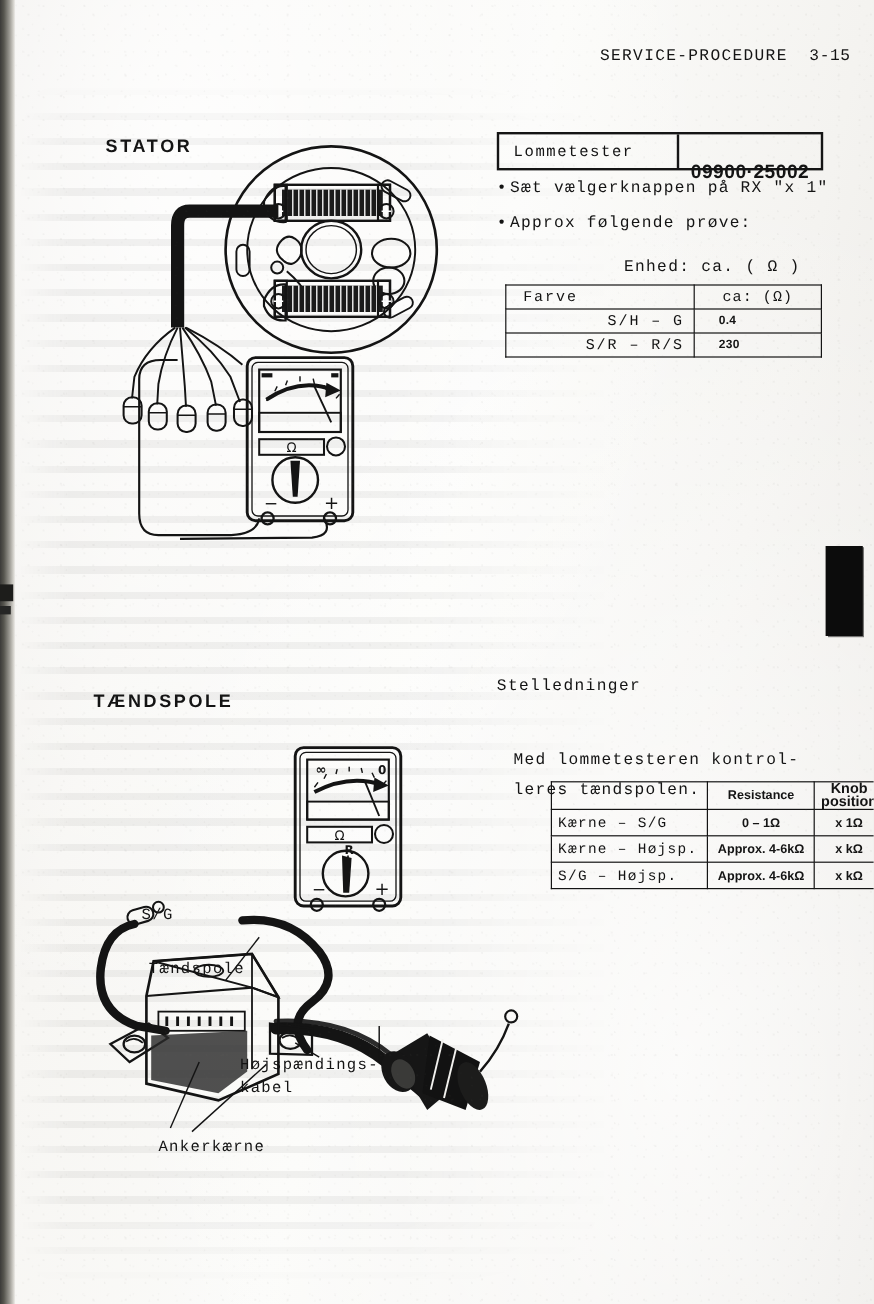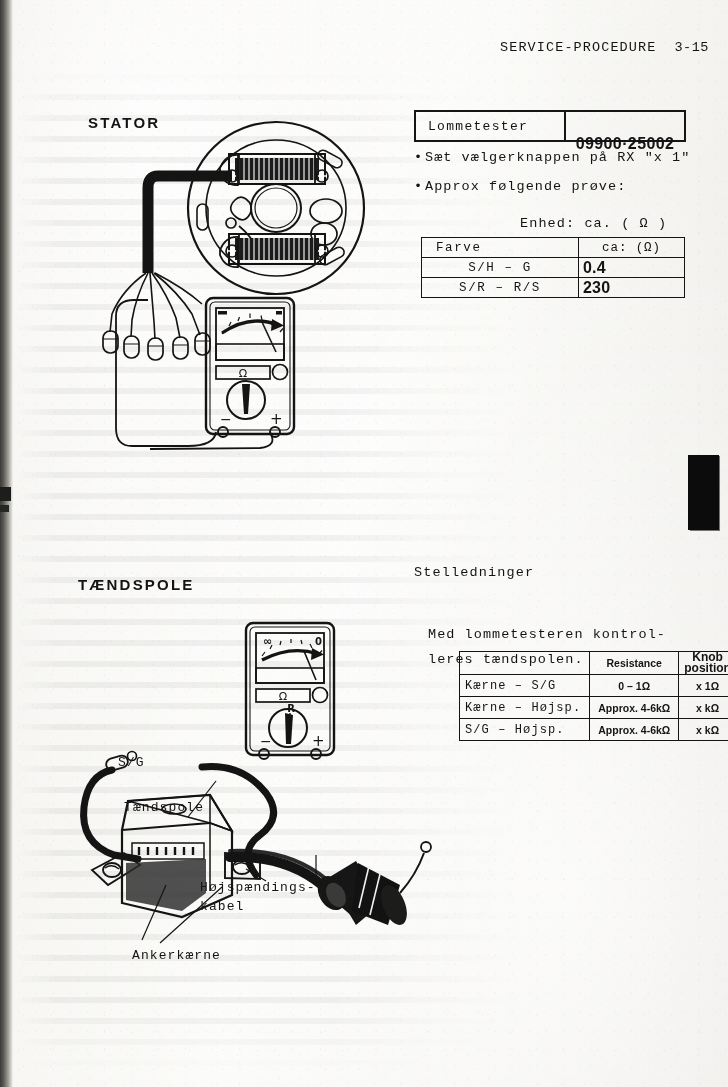--- a/index.html
+++ b/index.html
@@ -96,25 +96,25 @@
   
   table.manual{border-collapse:collapse;position:absolute;background:transparent;}
   table.manual td,table.manual th{
     border:1.5px solid #141414;padding:0 8px;height:19px;
     font-size:12.5px;font-weight:400;text-align:left;vertical-align:middle;
   }
   table.manual th{font-weight:400;}
 
   
   #farve-table{left:421px;top:237px;width:264px;}
-  #farve-table td.c1{width:140px;letter-spacing:1.6px;text-align:center;}
+  #farve-table td.c1{width:140px;letter-spacing:1.6px;text-align:right;}
   #farve-table th.c1{letter-spacing:1.6px;text-align:left;padding-left:14px;}
   #farve-table th.c2{letter-spacing:.9px;text-align:center;}
   #farve-table td.c2{font-family:"Liberation Sans","DejaVu Sans",sans-serif;
-    font-weight:700;font-size:16px;text-align:left;padding-left:4px;letter-spacing:.2px;}
+    font-weight:700;font-size:10px;text-align:left;padding-left:20px;letter-spacing:.2px;}
 
   
   #coil-table{left:419px;top:651px;width:272px;margin-left:40px;}
   #coil-table th,#coil-table td{height:21px;}
   #coil-table .hdr-blank{width:112px;border-left:1.5px solid #141414;}
   #coil-table .hdr-res{width:92px;text-align:center;
     font-family:"Liberation Sans","DejaVu Sans",sans-serif;font-weight:700;font-size:10.5px;letter-spacing:0;}
   #coil-table .hdr-knob{width:58px;text-align:center;padding:0 5px;line-height:11px;
     font-family:"Liberation Sans","DejaVu Sans",sans-serif;font-weight:700;font-size:12px;letter-spacing:0;}
   #coil-table td.t-name{letter-spacing:1.1px;font-size:12px;white-space:nowrap;padding-left:5px;}

